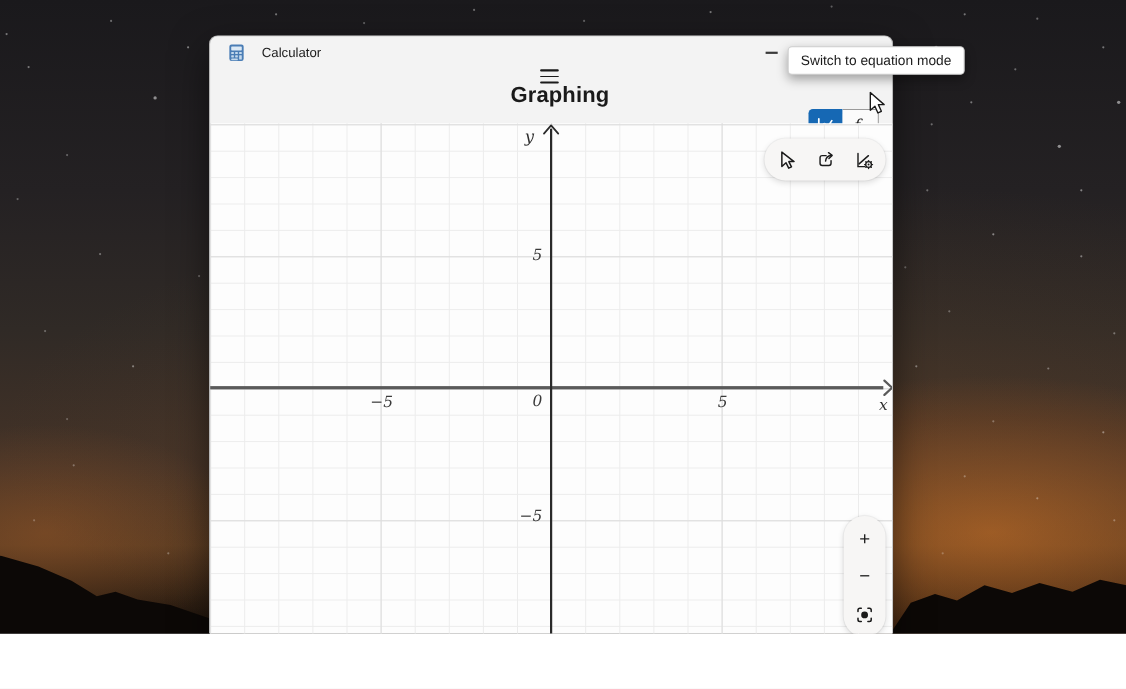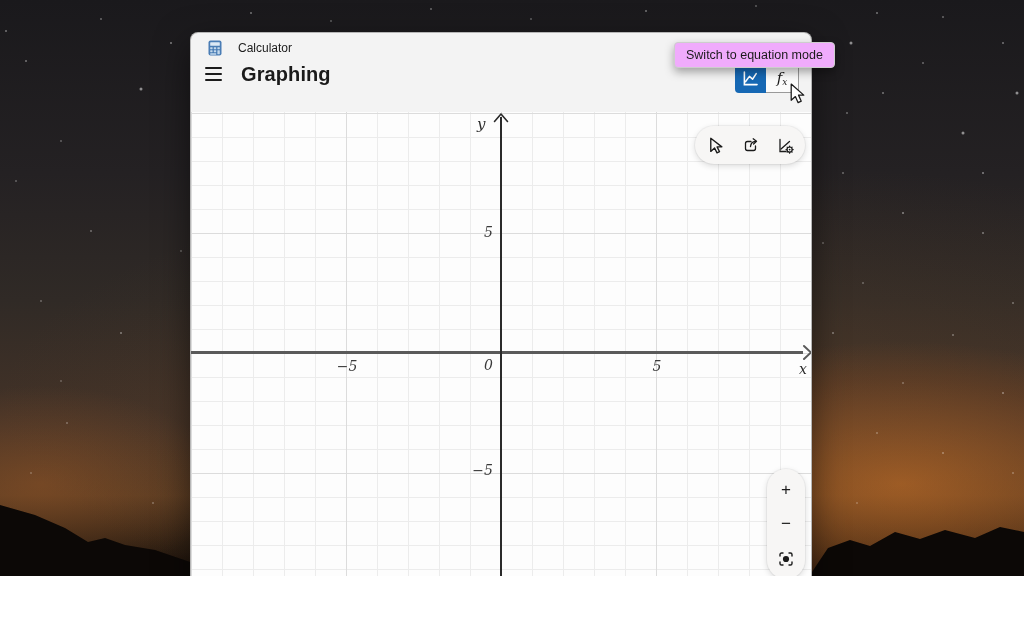--- a/index.html
+++ b/index.html
@@ -55,21 +55,21 @@
     position:absolute; left:190px; top:32px; width:622px; height:556px;
     background:#f3f3f3; border-radius:8px; overflow:hidden;
     border:1px solid rgba(0,0,0,.25);
     box-shadow:0 12px 34px rgba(0,0,0,.5);
   }
   .titlebar { position:relative; height:30px; display:flex; align-items:center; padding-left:16px; }
   .app-title { font-size:12px; color:#1b1b1b; margin-left:15px; }
   .minimize-btn { position:absolute; left:496px; top:0; width:28px; height:30px; display:flex; align-items:center; justify-content:center; }
   .minimize-glyph { width:11px; height:1.5px; background:#3a3a3a; }
 
-  .header { position:relative; height:49px; display:flex; padding:0 12px 0 14px; }
+  .header { position:relative; height:49px; display:flex; align-items:center; padding:0 12px 0 14px;flex-direction:column; }
   .hamburger { width:22px; height:22px; display:flex; flex-direction:column; justify-content:center; gap:4px; cursor:pointer; }
   .hamburger span { display:block; width:17px; height:1.7px; background:#1b1b1b; border-radius:1px; }
   .page-title { font-size:20px; font-weight:700; color:#1a1a1a; margin-left:14px; letter-spacing:.1px; }
 
   .mode-toggle { margin-left:auto; display:flex; }
   .mode-graph {
     width:31px; height:30px; border:none; border-radius:4px 0 0 4px;
     display:flex; align-items:center; justify-content:center; cursor:pointer;
   }
   .mode-fx {
@@ -114,22 +114,22 @@
 
   .zoom-panel {
     position:absolute; left:576px; top:357px; width:38px; height:110px;
     background:#f7f6f5; border-radius:19px; box-shadow:0 2px 6px rgba(0,0,0,.14), 0 0 0 1px rgba(0,0,0,.04);
     display:flex; flex-direction:column; align-items:center; justify-content:space-evenly;
   }
   .zoom-btn { width:30px; height:28px; border:none; background:transparent; font-size:17px; color:#1b1b1b; cursor:pointer; display:flex; align-items:center; justify-content:center; }
 
   
   .tooltip {
-    position:absolute; left:674px; top:42px; z-index:60;
-    background:#f0abfc; border:1px solid #cdcdcd; border-radius:4px;
+    position:absolute; left:716px; top:42px; z-index:60;
+    background:#ffffff; border:1px solid #cdcdcd; border-radius:4px;
     box-shadow:0 4px 10px rgba(0,0,0,.35);
     padding:5px 11px; font-size:12.5px; color:#1b1b1b; white-space:nowrap;
   }
   .cursor { position:absolute; left:789px; top:83px; z-index:70; }
 </style>
 </head>
 <body>
 
 <div class="screen">
   <div class="desktop"></div>

